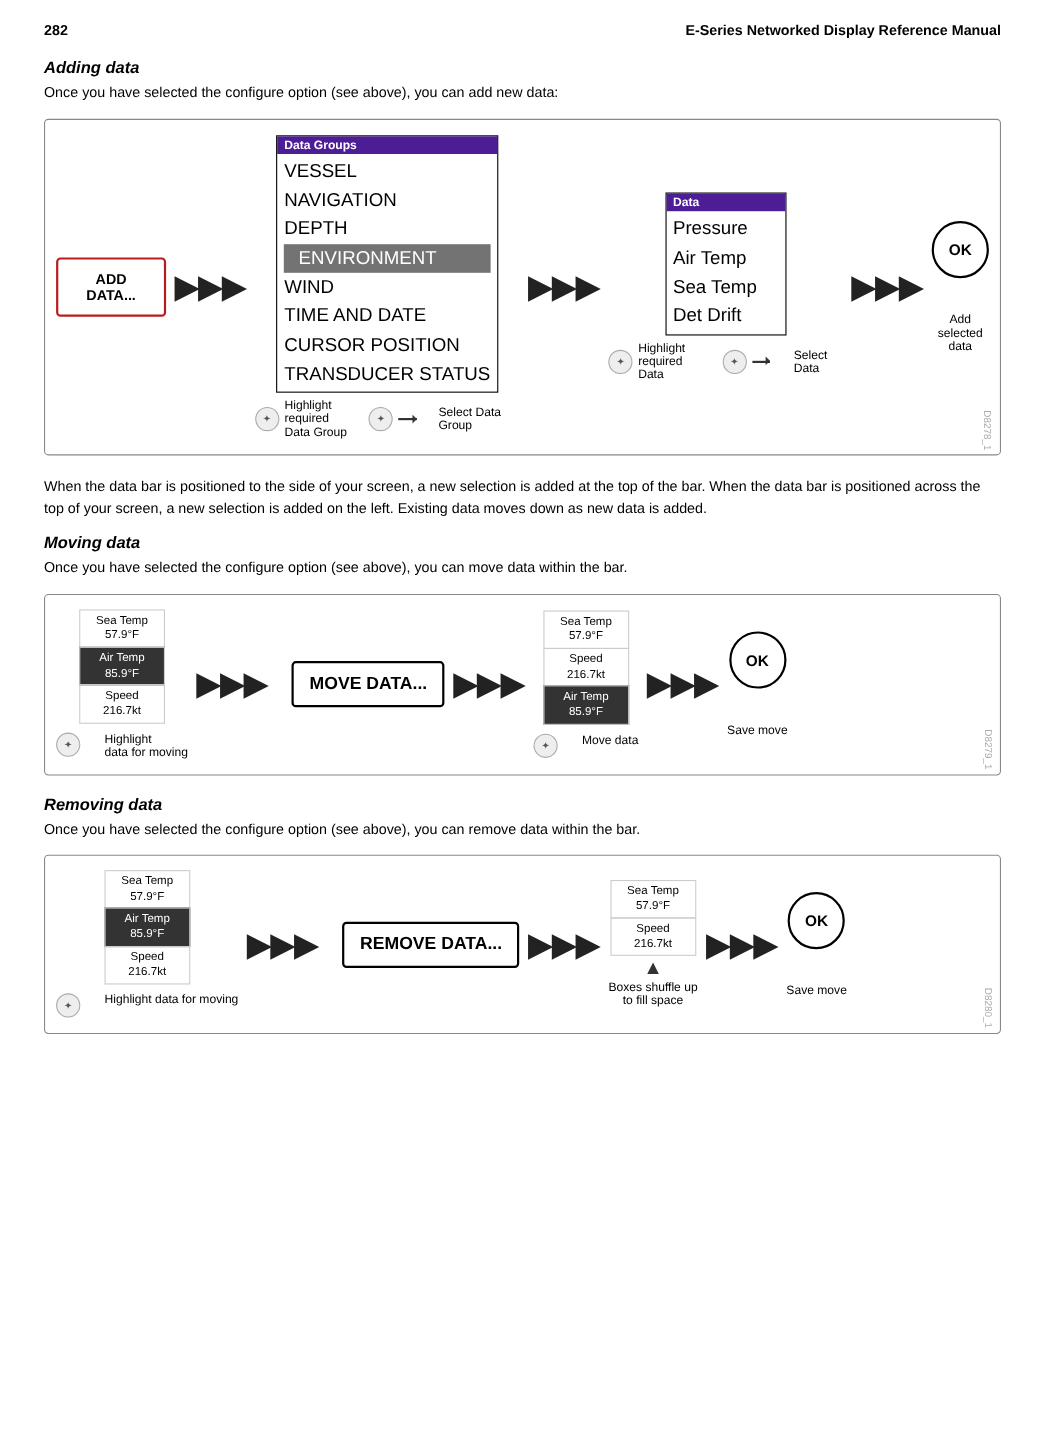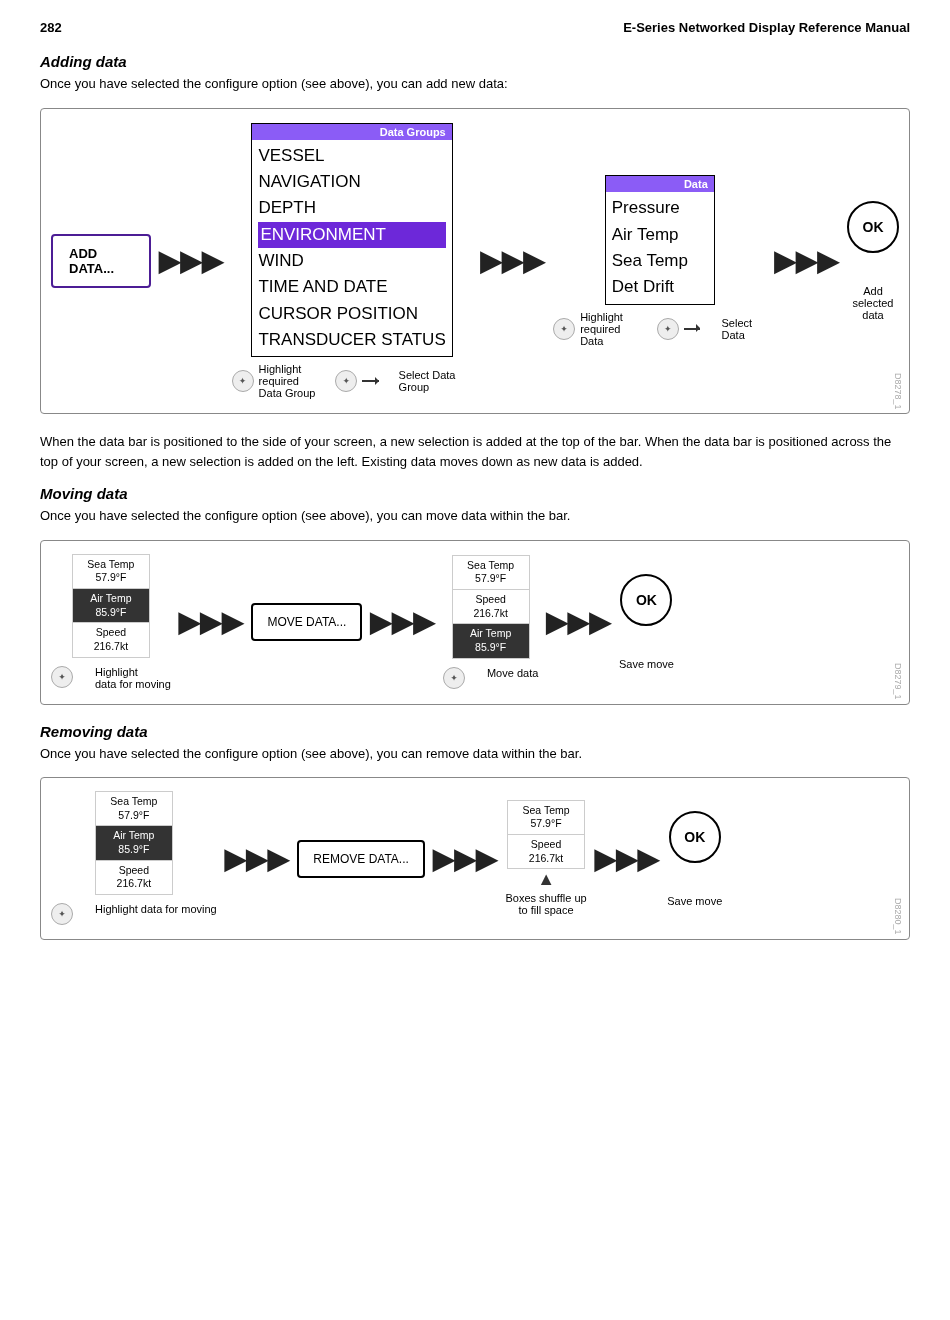--- a/index.html
+++ b/index.html
@@ -29,50 +29,51 @@
       font-style: italic;
     }
     p {
       font-size: 13px;
       line-height: 1.5;
       margin-bottom: 14px;
     }
 
     
     .add-data-btn {
-      border: 2px solid #4c1d95;
+      border: 2px solid #b91c1c;
       border-radius: 4px;
       padding: 10px 16px;
       font-size: 13px;
       font-weight: bold;
+      text-align: center;
       min-width: 100px;
     }
 
     
     .data-groups-panel {
       border: 1px solid #000;
       min-width: 145px;
     }
     .panel-title {
-      background: #8b5cf6;
+      background: #4c1d95;
       color: #fff;
       font-size: 11px;
       font-weight: bold;
-      text-align: right;
+      text-align: left;
       padding: 2px 6px;
     }
     .panel-list {
       padding: 3px 6px;
       font-size: 17px;
       line-height: 1.55;
     }
     .panel-list .highlighted {
-      background: #6d28d9;
+      background: #737373;
       color: #fff;
-      padding: 0 2px;
+      padding: 0 13px;
     }
 
     
     .data-panel {
       border: 1px solid #000;
       min-width: 110px;
     }
 
     
     .ok-circle {
@@ -185,24 +186,25 @@
     .ok-label {
       font-size: 11px;
       text-align: center;
       margin-top: 28px;
     }
 
     .move-btn {
       border: 2px solid #000;
       border-radius: 4px;
       padding: 10px 14px;
-      font-size: 12px;
-      font-weight: normal;
+      font-size: 16px;
+      font-weight: bold;
       text-align: center;
       min-width: 100px;
+      margin-left: 14px;
     }
 
     .cards-col {
       display: flex;
       flex-direction: column;
       gap: 0;
     }
     .cards-col .data-card {
       border-top: 1px solid #ccc;
       border-bottom: 1px solid #ccc;

